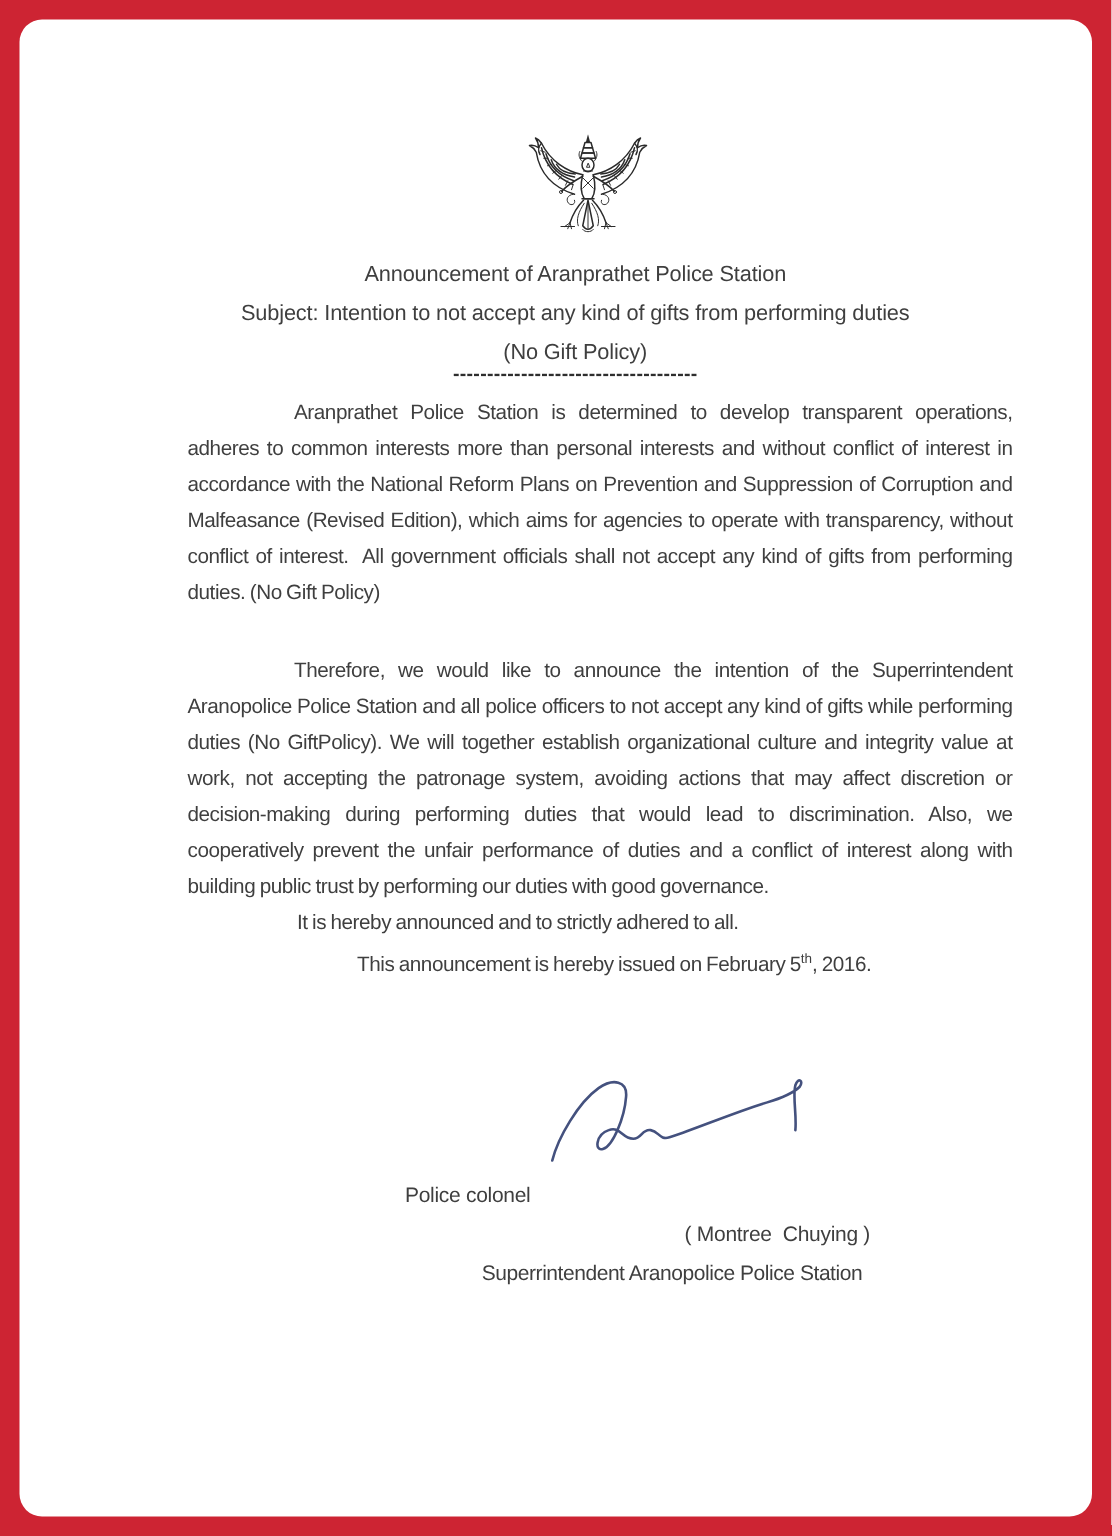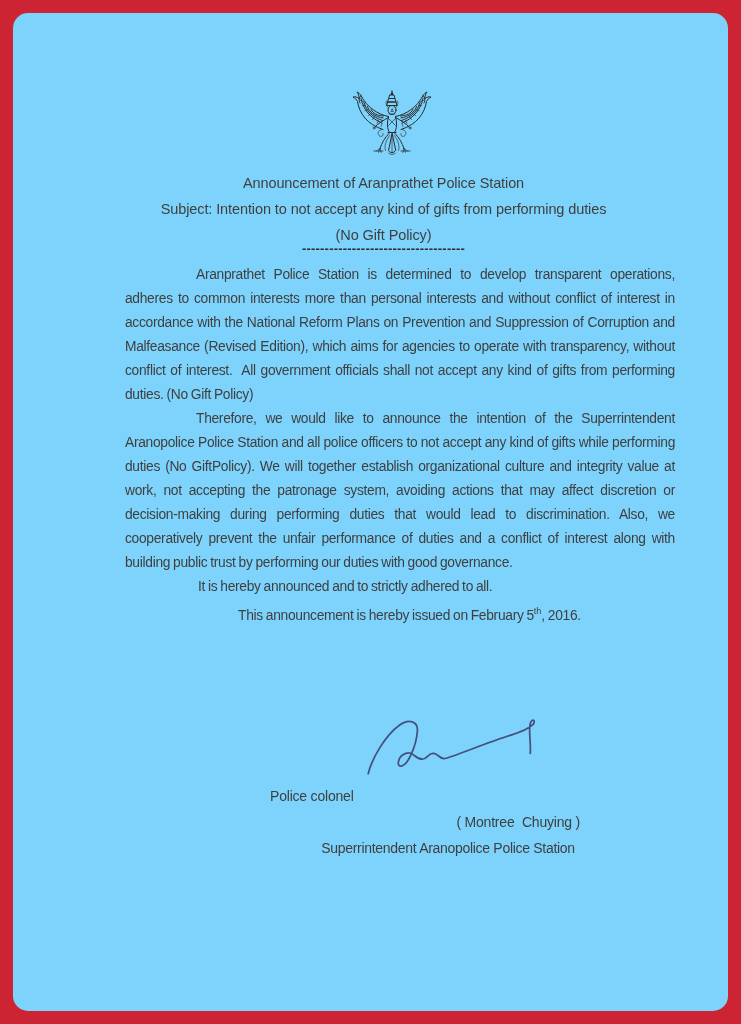--- a/index.html
+++ b/index.html
@@ -12,21 +12,21 @@
   .page{
     position:relative;
     width:741px;height:1024px;
     background:var(--frame-red);
     overflow:hidden;
     font-family:"Liberation Sans",sans-serif;
     color:var(--text-gray);
   }
   .inner{
     position:absolute;inset:13px;
-    background:#7dd3fc;
+    background:#ffffff;
     border-radius:15px;
   }
   .emblem{
     position:absolute;left:334px;top:63px;
     width:90px;height:93px;
     color:var(--emblem-black);
   }
   .emblem svg{width:100%;height:100%;}
   .header{
     position:absolute;left:0;top:157px;width:741px;
@@ -44,21 +44,21 @@
     position:absolute;left:112px;top:250px;width:550px;
     font-size:13.8px;line-height:24px;
     letter-spacing:-0.3px;word-spacing:-0.6px;
   }
   .body-col p{margin:0;}
   .para{
     text-align:justify;
     text-indent:71px;
     white-space:pre-wrap;
   }
-  .para.second{}
+  .para.second{margin-top:28px;}
   .announced{margin-top:26px;text-indent:73px;}
   .issued{margin-top:22px;text-indent:113px;}
   .issued sup{font-size:9px;letter-spacing:0;margin-top:24px;}
   .signature{
     position:absolute;left:343px;top:697px;
     width:198px;height:82px;
     color:var(--ink-blue);
   }
   .signature svg{width:100%;height:100%;}
   .rank{

